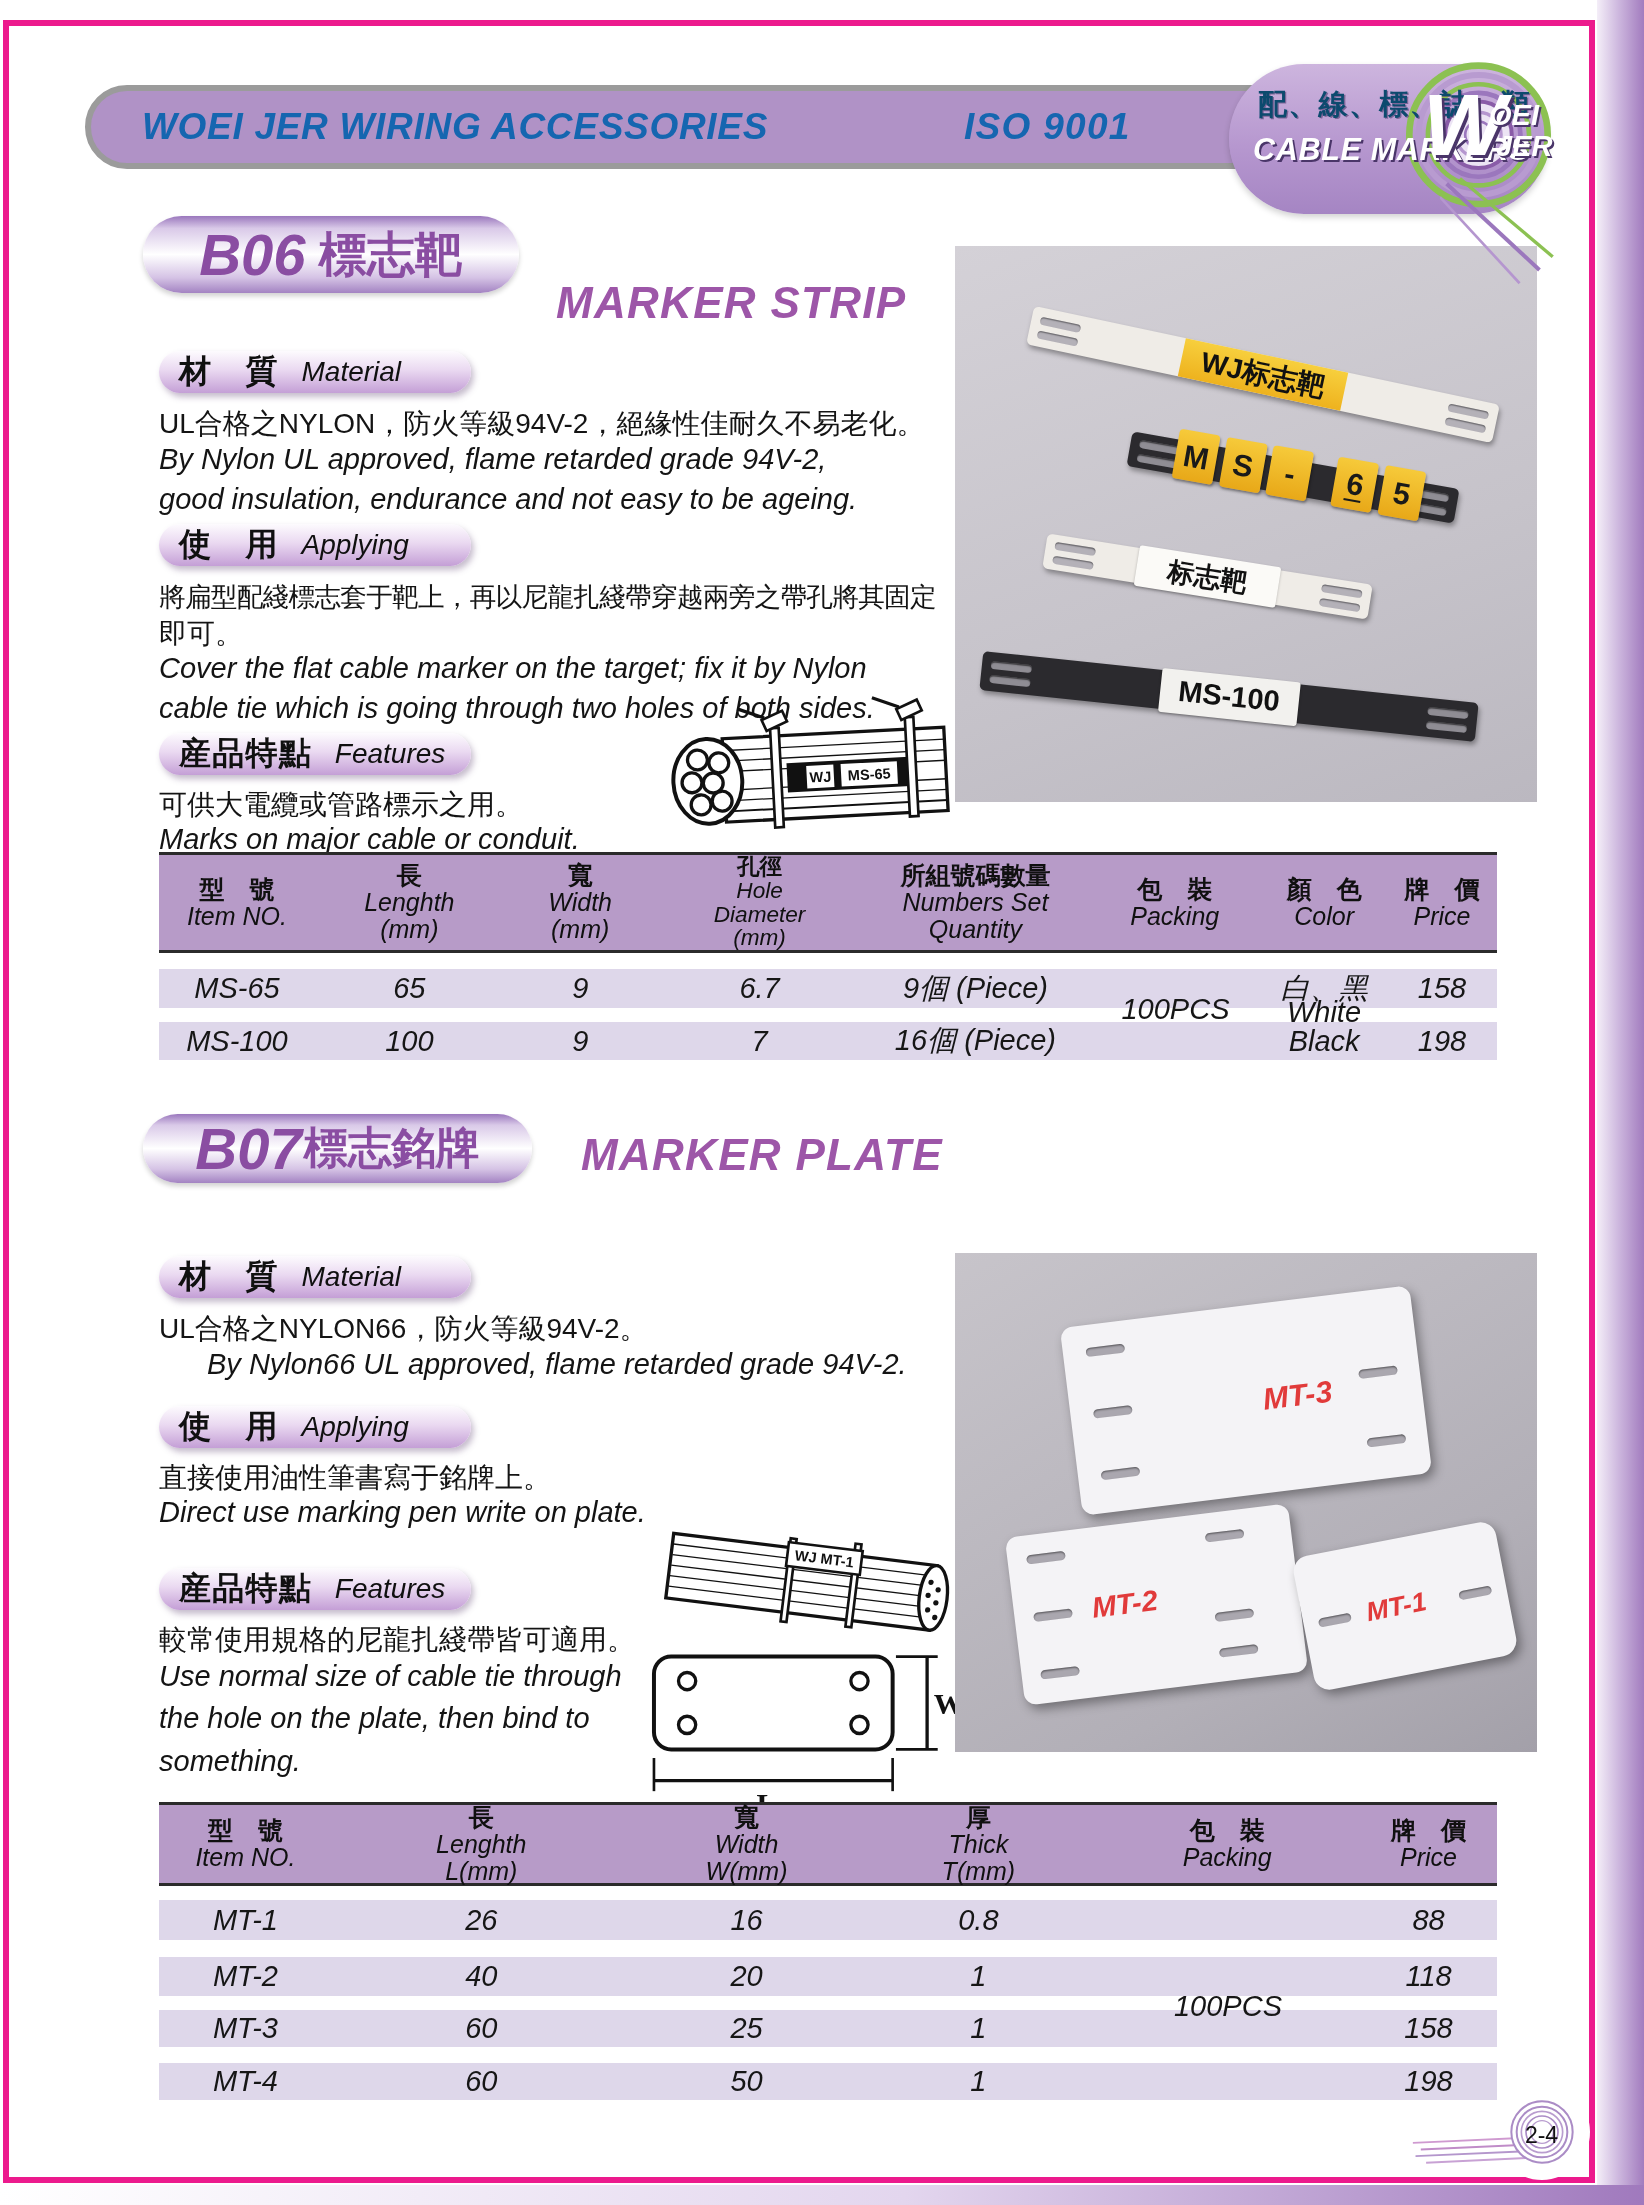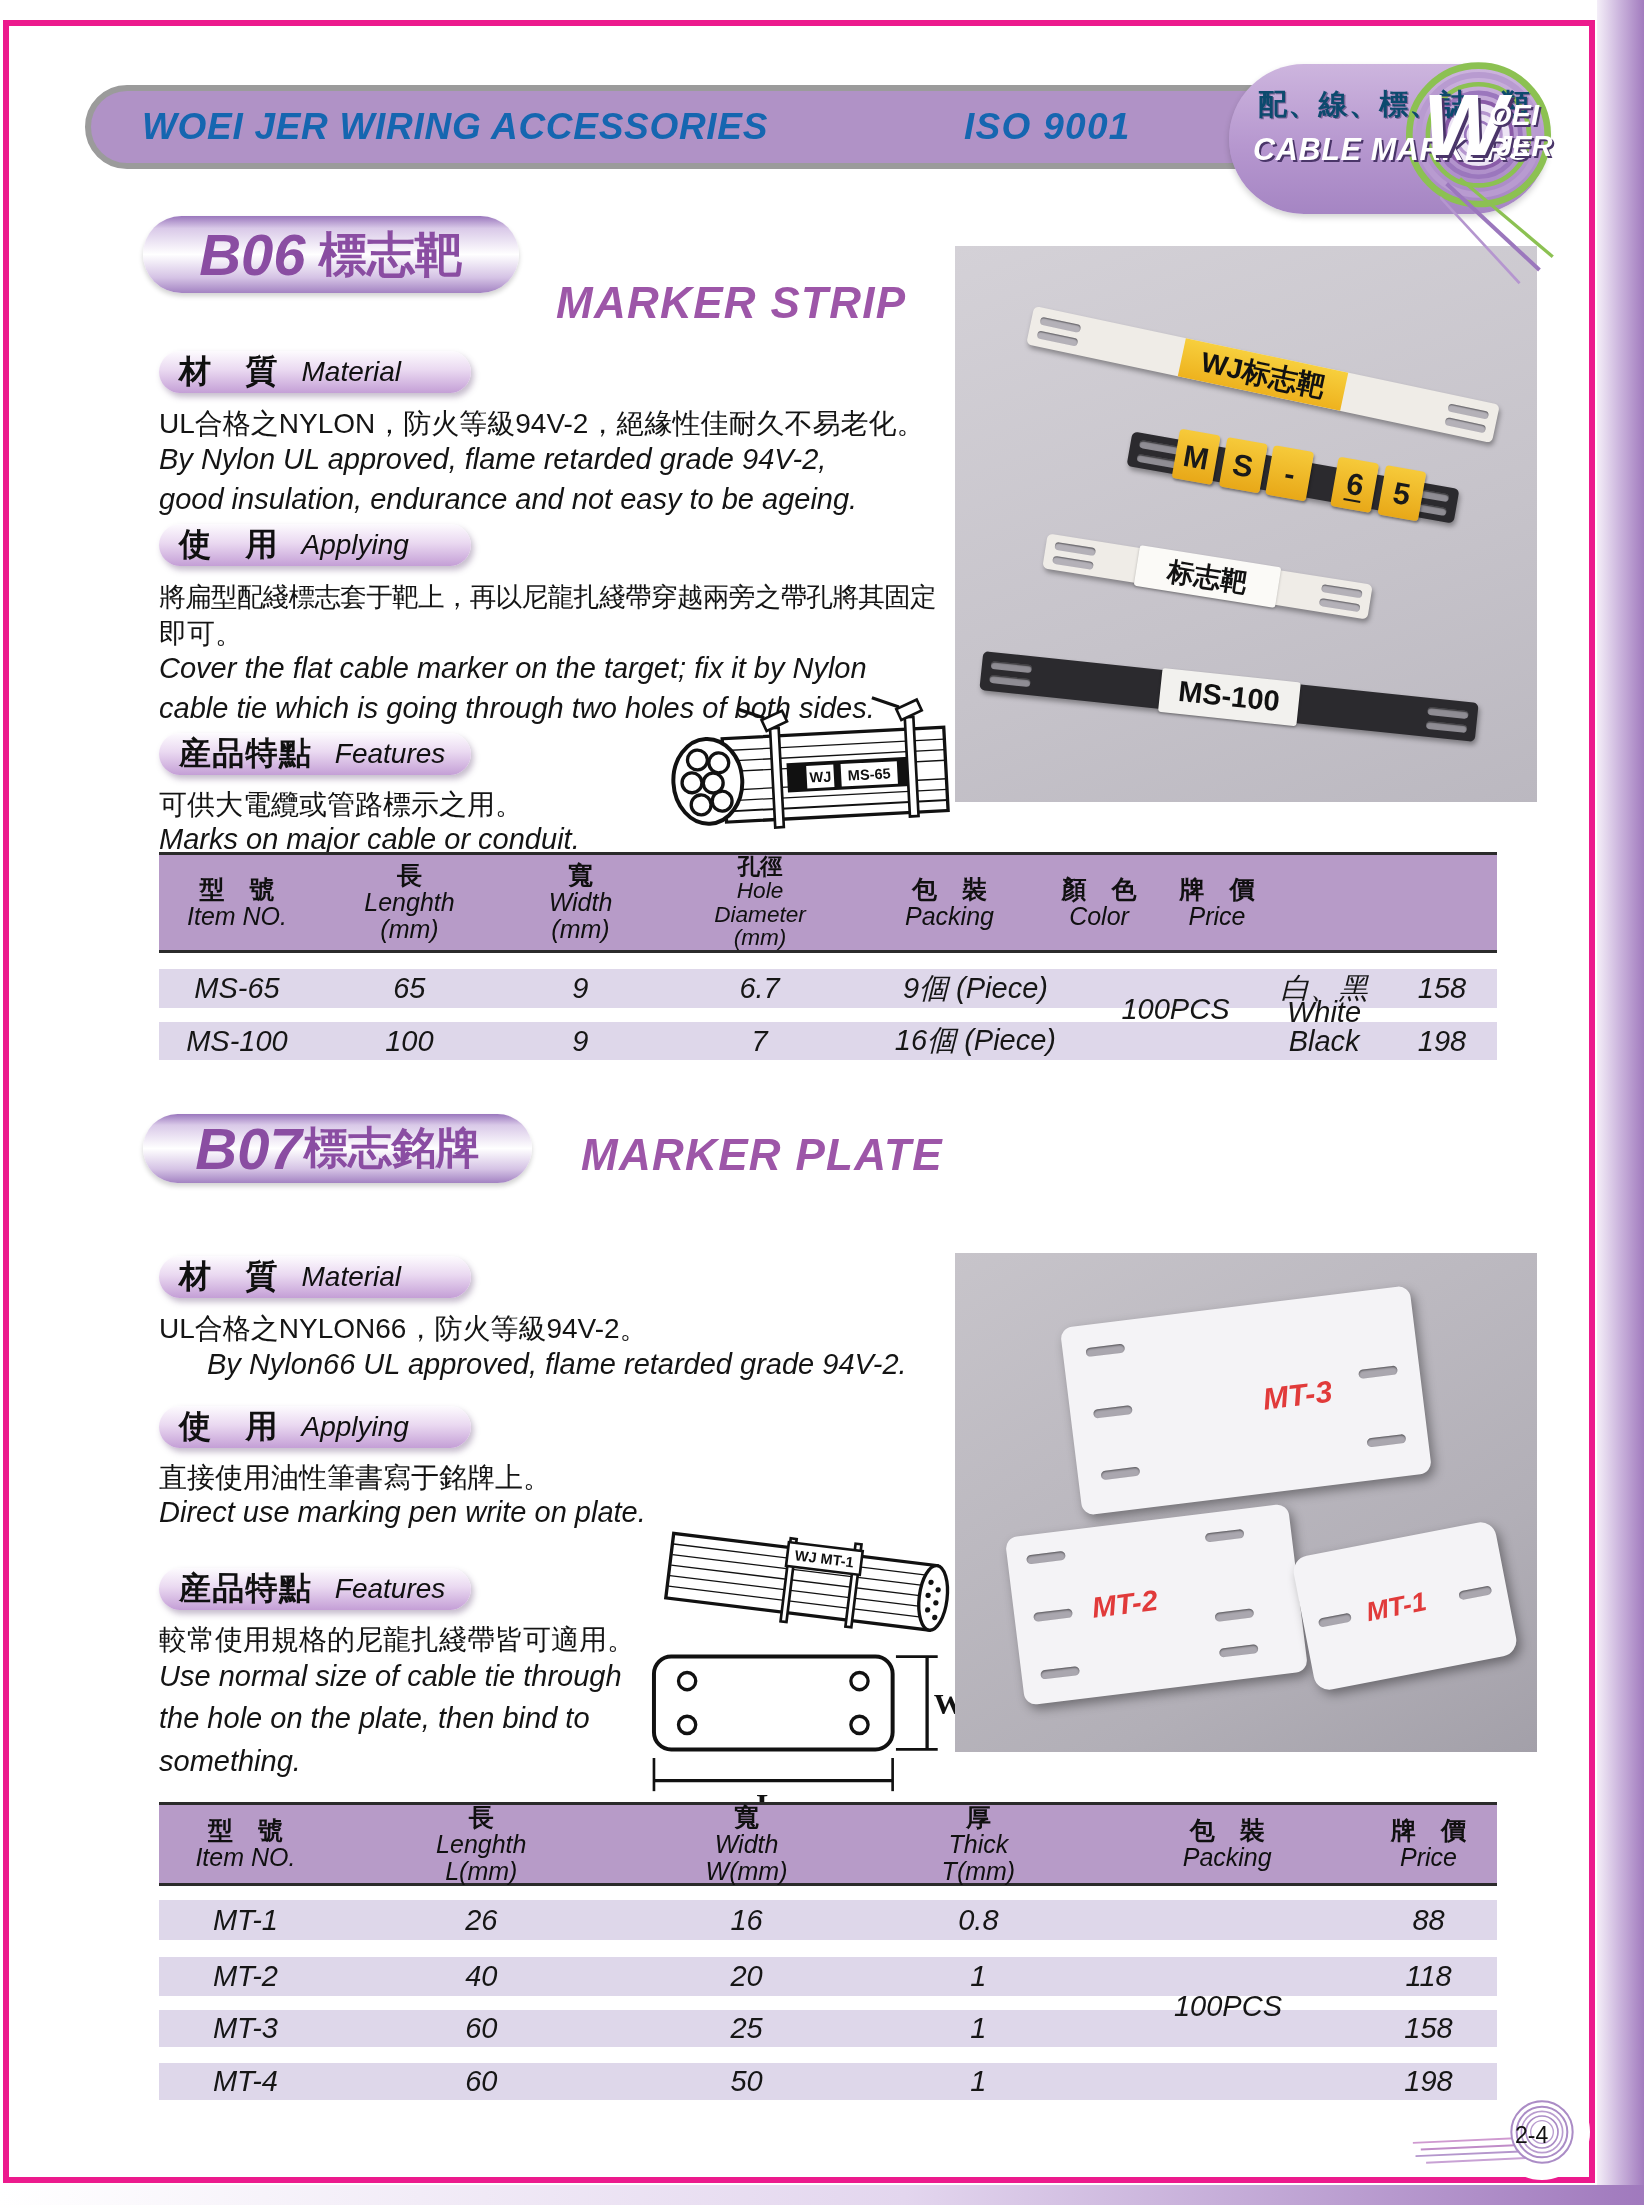--- a/index.html
+++ b/index.html
@@ -106,21 +106,21 @@
   .plabel{position:absolute;font-style:italic;font-weight:bold;font-size:30.5px;color:#e13a3a;}
 
   svg text{font-family:"Liberation Sans",sans-serif;}
   .dim-label{font-family:"Liberation Serif",serif;font-weight:bold;}
 
   
   .foot-bump{position:absolute;left:1494px;top:2084px;width:96px;height:96px;border-radius:50%;
     background:#ffffff;z-index:5;}
   .foot-rings{position:absolute;left:1502px;top:2092px;width:80px;height:80px;z-index:6;}
   .foot-swirl{position:absolute;left:1406px;top:2123px;width:133px;height:53px;z-index:6;}
-  .foot-num{position:absolute;left:1515px;top:2122px;width:53px;
+  .foot-num{position:absolute;left:1515px;top:2122px;width:53px;text-align:center;
     font-size:23px;color:#111;z-index:7;}
 </style>
 </head>
 <body>
 
 <div class="frame-line" style="left:2.7px;top:20px;width:1592px;height:6px;"></div>
 <div class="frame-line" style="left:2.7px;top:20px;width:6px;height:2163px;"></div>
 <div class="frame-line" style="left:1589px;top:20px;width:6px;height:2163px;"></div>
 <div class="frame-line" style="left:2.7px;top:2177px;width:1592px;height:6px;"></div>
 <div class="strip-right"></div>
@@ -294,20 +294,25 @@
     <span class="hcn">寬</span>
       <span class="hen">Width</span>
       <span class="hen">(mm)</span>
   </div>
   <div class="cell w4">
     <span class="hcn hsm">孔徑</span>
       <span class="hen hsm">Hole</span>
       <span class="hen hsm">Diameter</span>
       <span class="hen hsm">(mm)</span>
   </div>
+  <div class="cell w5">
+    <span class="hcn">所組號碼數量</span>
+      <span class="hen">Numbers Set</span>
+      <span class="hen">Quantity</span>
+  </div>
   <div class="cell w6">
     <span class="hcn">包　裝</span>
       <span class="hen">Packing</span>
   </div>
   <div class="cell w7">
     <span class="hcn">顏　色</span>
       <span class="hen">Color</span>
   </div>
   <div class="cell w8">
     <span class="hcn">牌　價</span>

